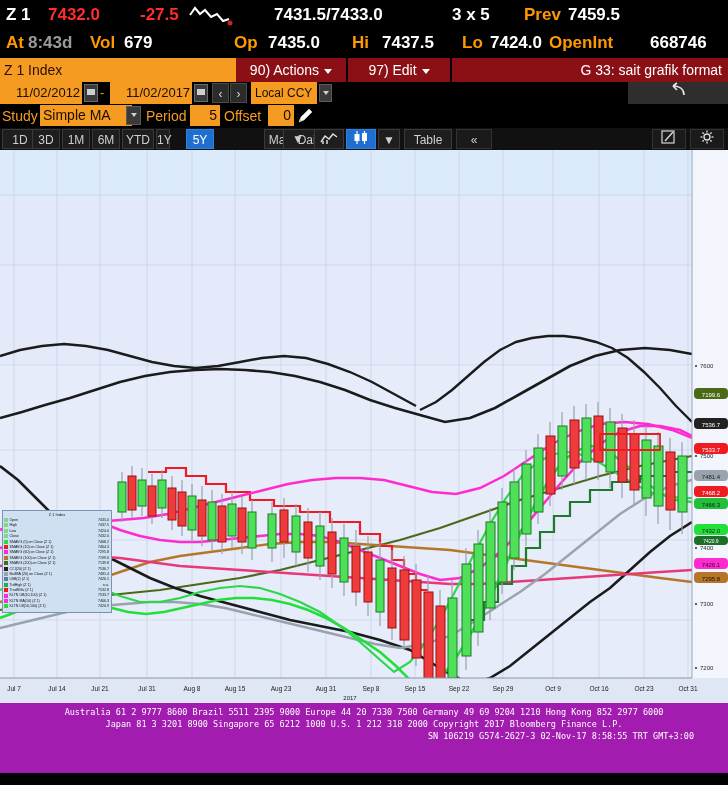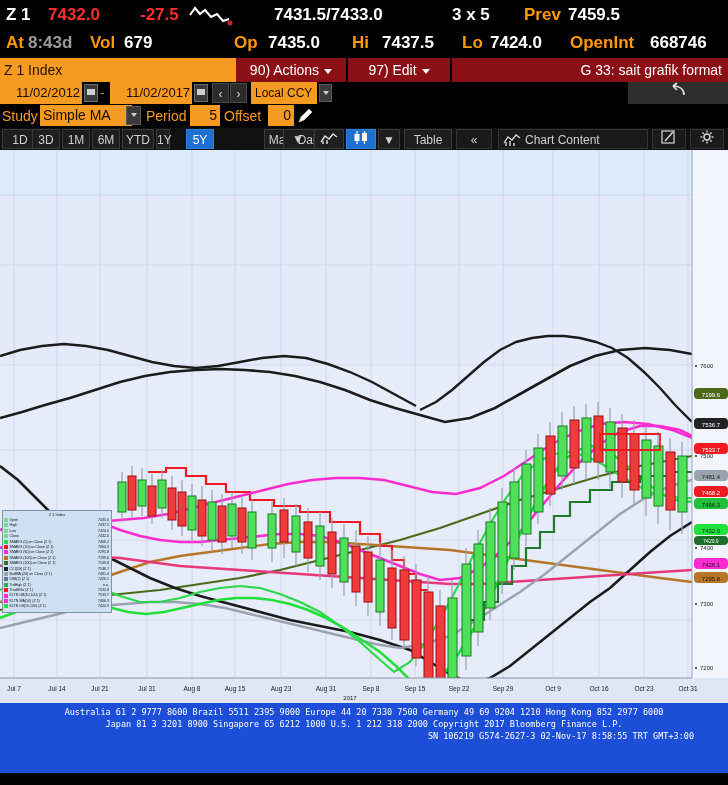--- a/index.html
+++ b/index.html
@@ -92,21 +92,21 @@
      font-family:"Liberation Sans",sans-serif;color:#101010;padding:1px 1px 2px 1px;
      box-sizing:border-box;}
   .lg-title{text-align:center;font-size:4px;color:#202020;margin-bottom:1px;}
   .lg-row{position:relative;height:5.4px;line-height:5.4px;white-space:nowrap;}
   .lg-sw{display:inline-block;width:4px;height:4px;margin-right:1.5px;
      vertical-align:middle;}
   .lg-nm{display:inline-block;}
   .lg-vl{position:absolute;right:1px;top:0;}
 
   
-  .footer{position:relative;height:70px;background:#1d4ed8;color:#fff;
+  .footer{position:relative;height:70px;background:#a21caf;color:#fff;
      font-family:"DejaVu Sans Mono","Liberation Mono",monospace;}
   .fline{position:absolute;left:0;right:0;white-space:nowrap;font-size:8.5px;
      text-align:center;}
   .f1{top:4px;}
   .f2{top:16px;}
   .f3{top:28px;text-align:right;padding-right:34px;}
 </style>
 </head>
 <body>
 
@@ -130,21 +130,21 @@
       <span class="qcell lbl-o" style="left:6px;">At</span>
       <span class="qcell lbl-g" style="left:28px;">8:43d</span>
       <span class="qcell lbl-o" style="left:90px;">Vol</span>
       <span class="qcell lbl-w" style="left:124px;">679</span>
       <span class="qcell lbl-o" style="left:234px;">Op</span>
       <span class="qcell lbl-w" style="left:268px;">7435.0</span>
       <span class="qcell lbl-o" style="left:352px;">Hi</span>
       <span class="qcell lbl-w" style="left:382px;">7437.5</span>
       <span class="qcell lbl-o" style="left:462px;">Lo</span>
       <span class="qcell lbl-w" style="left:490px;">7424.0</span>
-      <span class="qcell lbl-o" style="left:570px;">OpenInt</span>
+      <span class="qcell lbl-o" style="left:549px;">OpenInt</span>
       <span class="qcell lbl-w" style="left:650px;">668746</span>
     </div>
   </div>
 
   <div class="cmdbar">
     <div class="tick-field">Z 1 Index</div>
     <div class="amber-btn btn-actions">
       <span>90) Actions</span><i class="caret"></i>
     </div>
     <div class="amber-btn btn-edit">
@@ -210,29 +210,20 @@
         <line x1="5" y1="0" x2="5" y2="13" stroke="#fff" stroke-width="1.2"></line>
         <rect x="2.5" y="3" width="5" height="7" fill="#fff"></rect>
         <line x1="12.5" y1="0" x2="12.5" y2="13" stroke="#fff" stroke-width="1.2"></line>
         <rect x="10" y="2" width="5" height="8" fill="#fff"></rect>
       </svg>
     </div>
     <div class="ibtn" style="left:378px;width:22px;">▼</div>
     <div class="rbtn" style="left:404px;width:48px;">Table</div>
 
     <div class="ibtn" style="left:456px;width:36px;background:#1a1a1a;border-color:#333;">«</div>
-    <div class="ibtn" style="left:498px;width:150px;background:#1a1a1a;border-color:#333;text-align:left;padding-left:26px;">
-      <span>Chart Content</span>
-      <svg style="position:absolute;left:4px;top:4px;" width="18" height="12" viewBox="0 0 18 12">
-        <polyline points="1,9 5,3 9,6 13,1 17,4" fill="none" stroke="#d8d8d8" stroke-width="1.3"></polyline>
-        <rect x="2" y="8" width="2" height="4" fill="#a0a0a0"></rect>
-          <rect x="6" y="7" width="2" height="5" fill="#a0a0a0"></rect>
-          <rect x="10" y="9" width="2" height="3" fill="#a0a0a0"></rect>
-      </svg>
-    </div>
     <div class="ibtn" style="left:652px;width:34px;background:#1a1a1a;border-color:#333;">
       <svg width="16" height="14" viewBox="0 0 16 14">
         <rect x="1" y="1" width="12" height="12" fill="none" stroke="#d8d8d8" stroke-width="1.2"></rect>
         <path d="M4 11 L12 2" stroke="#d8d8d8" stroke-width="1.4"></path>
       </svg>
     </div>
     <div class="ibtn" style="left:690px;width:34px;background:#1a1a1a;border-color:#333;">
       <svg width="14" height="14" viewBox="0 0 14 14">
         <circle cx="7" cy="7" r="3" fill="none" stroke="#d8d8d8" stroke-width="1.4"></circle>
         <g stroke="#d8d8d8" stroke-width="1.4">

